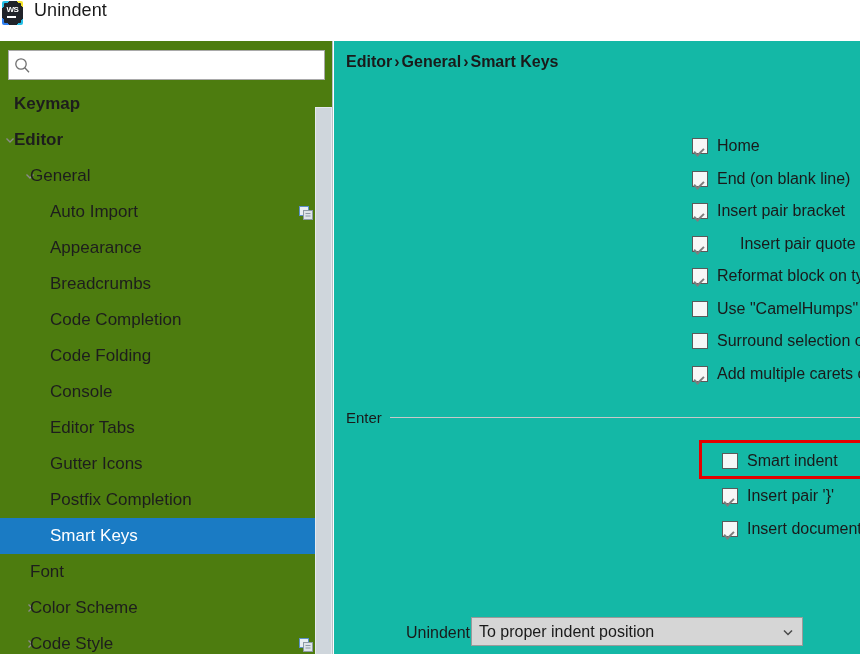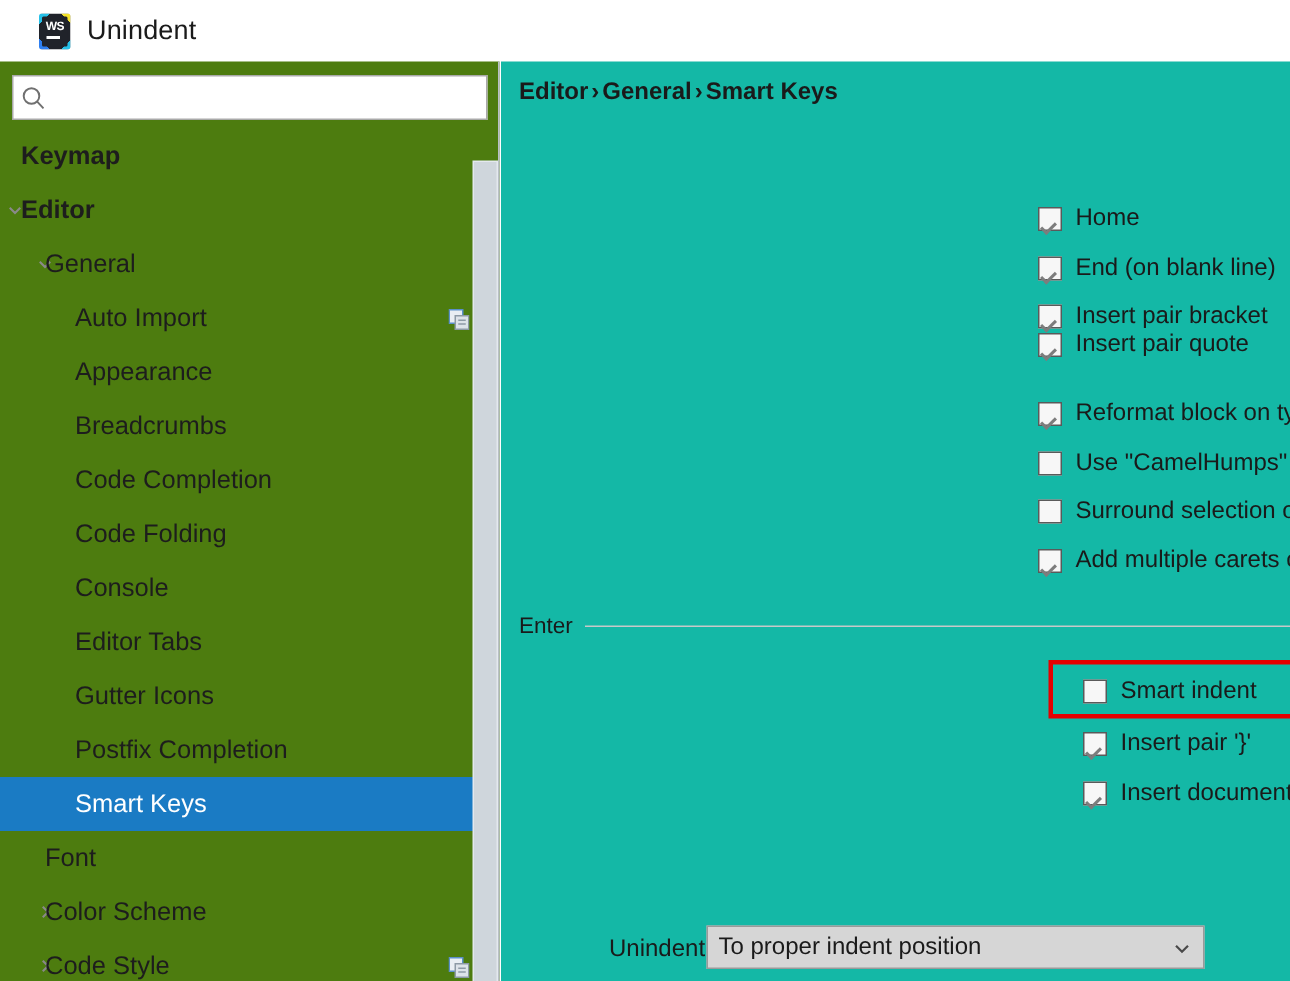--- a/index.html
+++ b/index.html
@@ -10,22 +10,22 @@
     background: #ffffff;
     font-family: "Liberation Sans", sans-serif;
     -webkit-font-smoothing: antialiased;
   }
 
   
   .titlebar {
     position: absolute; left: 0; top: 0;
     width: 860px; height: 41px;
     background: #ffffff;
-    display: flex; align-items: center;
-    padding-left: 24px;
+    display: flex; align-items: flex-start;
+    padding-left: 0;
   }
   .app-icon {
     width: 26px; height: 26px;
     position: relative;
     flex: none;
     margin-right: 8px;
   }
   .app-icon .ws-bg {
     position: absolute; left: 2px; top: 1px;
     width: 21px; height: 24px;
@@ -340,21 +340,21 @@
         <span>Home</span>
       </div>
       <div class="cb-row" style="left: 358px; top: 129px;">
         <span class="checkbox checked"></span>
         <span>End (on blank line)</span>
       </div>
       <div class="cb-row" style="left: 358px; top: 161px;">
         <span class="checkbox checked"></span>
         <span>Insert pair bracket</span>
       </div>
-      <div class="cb-row" style="left: 358px; top: 180px;">
+      <div class="cb-row" style="left: 358px; top: 194px; gap: 23px;">
         <span class="checkbox checked"></span>
         <span>Insert pair quote</span>
       </div>
       <div class="cb-row" style="left: 358px; top: 226px;">
         <span class="checkbox checked"></span>
         <span>Reformat block on typing '}'</span>
       </div>
       <div class="cb-row" style="left: 358px; top: 259px;">
         <span class="checkbox"></span>
         <span>Use "CamelHumps" words</span>

